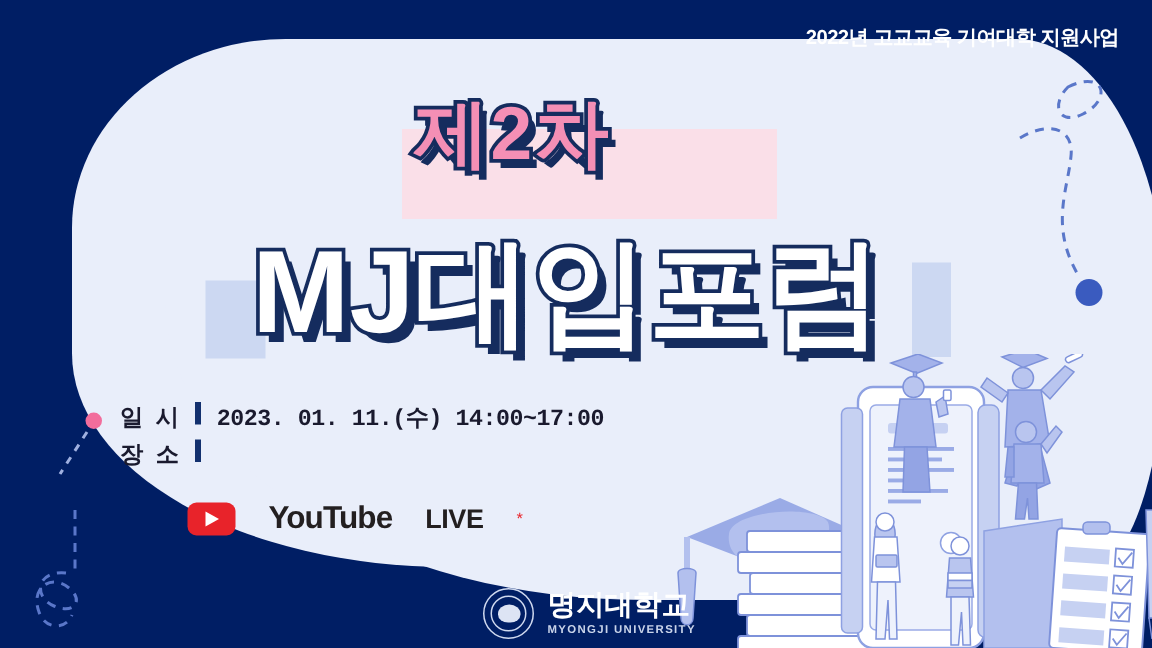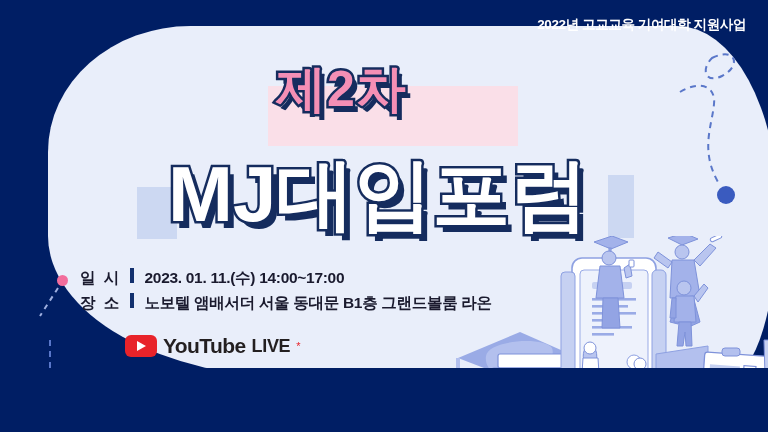--- a/index.html
+++ b/index.html
@@ -1,21 +1,21 @@
 <!DOCTYPE html>
 <html><head>
 <meta charset="utf-8">
 <style>
   html,body{margin:0;padding:0;}
   body{
     width:768px;height:432px;overflow:hidden;
     font-family:"Liberation Sans","DejaVu Sans",sans-serif;
     background:#001e64;
   }
-  .poster{position:relative;width:768px;height:368px;overflow:hidden;background:#001e64;}
+  .poster{position:relative;width:768px;height:432px;overflow:hidden;background:#001e64;}
 
   
   .blob{position:absolute;left:48px;top:26px;width:730px;height:352px;background:#e9eefa;
         border-radius:170px 120px 60px 300px / 150px 220px 200px 170px;}
   .blob2{position:absolute;left:110px;top:150px;width:640px;height:250px;background:#e9eefa;
          border-radius:0 0 40px 320px / 0 0 40px 200px;}
 
   
   .toplabel{position:absolute;right:22px;top:16px;color:#ffffff;font-size:13.5px;
             font-weight:bold;letter-spacing:-0.4px;white-space:nowrap;}
@@ -33,27 +33,27 @@
   .title2{position:absolute;left:128px;top:155px;font-size:78px;font-weight:bold;
           color:#ffffff;letter-spacing:0px;line-height:1;
           -webkit-text-stroke:5px #152c5e; paint-order:stroke fill;
           text-shadow:6px 7px 0 #152c5e;margin-left:40px;}
 
   
   .info{position:absolute;left:80px;top:268px;}
   .info-row{display:flex;align-items:flex-start;height:25px;}
   .info-key{color:#1a1a2e;font-size:15.5px;font-weight:bold;letter-spacing:2px;width:46px;}
   .info-bar{display:inline-block;width:3.5px;height:15px;background:#12306e;margin:0 11px 0 4px;}
-  .info-val{color:#1a1a2e;font-size:15.5px;font-weight:bold;letter-spacing:-0.3px;white-space:nowrap;}
+  .info-val{color:#1a1a2e;font-size:15.5px;font-weight:bold;letter-spacing:-0.3px;white-space:nowrap;font-family:Liberation Mono, monospace;}
 
   .pinkdot{position:absolute;left:57px;top:275px;width:11px;height:11px;border-radius:50%;
            background:#f26d9c;}
 
   
-  .yt{position:absolute;left:125px;top:334px;display:flex;align-items:center;gap:6px;}
+  .yt{position:absolute;left:125px;top:334px;display:flex;align-items:center;gap:22px;}
   .yt-badge{width:32px;height:22px;background:#e8232a;border-radius:6px;position:relative;}
   .yt-badge:after{content:"";position:absolute;left:12px;top:6px;border-left:9px solid #fff;
      border-top:5px solid transparent;border-bottom:5px solid transparent;}
   .yt-text{font-size:21px;font-weight:bold;color:#231f20;letter-spacing:-0.6px;}
   .yt-live{font-size:18px;font-weight:bold;color:#231f20;letter-spacing:-0.3px;}
   .yt-star{color:#e8232a;font-size:11px;vertical-align:super;}
 
   
   .footer-logo{position:absolute;left:322px;top:392px;display:flex;align-items:center;gap:9px;}
   .seal{width:32px;height:32px;border-radius:50%;border:1.4px solid #cfd9ef;position:relative;
@@ -224,35 +224,38 @@
   <div class="pinkdot"></div>
   <div class="info">
     <div class="info-row">
       <span class="info-key">일 시</span>
       <span class="info-bar"></span>
       <span class="info-val">2023. 01. 11.(수) 14:00~17:00</span>
     </div>
     <div class="info-row">
       <span class="info-key">장 소</span>
       <span class="info-bar"></span>
-      <span class="info-val">노보텔 앰배서더 서울 동대문 B1층 그랜드볼룸 라온</span>
     </div>
   </div>
 
   <div class="yt">
     <span class="yt-badge"></span>
     <span class="yt-text">YouTube</span>
     <span class="yt-live">LIVE</span>
     <span class="yt-star">*</span>
   </div>
 
   <div class="footer-logo">
     <span class="seal">
         <span class="seal-core"></span>
       </span>
+    <span class="logo-text">
+      <span class="logo-kr">명지대학교</span>
+      <span class="logo-en">MYONGJI UNIVERSITY</span>
+    </span>
   </div>
 
   <svg class="deco">
     <path d="M712,58 C736,46 742,66 722,76 C706,84 700,70 712,58 Z" fill="none" stroke="#5a77c9" stroke-width="2" stroke-dasharray="6 5"></path>
     <path d="M680,92 C700,80 716,86 714,104 C712,126 700,150 718,182" fill="none" stroke="#5a77c9" stroke-width="2" stroke-dasharray="6 5"></path>
     <circle cx="726" cy="195" r="9" fill="#3a5bbf"></circle>
     <path d="M50,340 L50,380" fill="none" stroke="#5a77c9" stroke-width="2" stroke-dasharray="6 5"></path>
     <path d="M44,382 C24,380 22,398 36,404 C50,410 56,400 46,392 C34,382 20,392 26,408 C30,420 44,420 48,410" fill="none" stroke="#5a77c9" stroke-width="2" stroke-dasharray="6 5"></path>
     <path d="M58,288 L40,316" fill="none" stroke="#9fb0e0" stroke-width="2" stroke-dasharray="5 5"></path>
   </svg>

